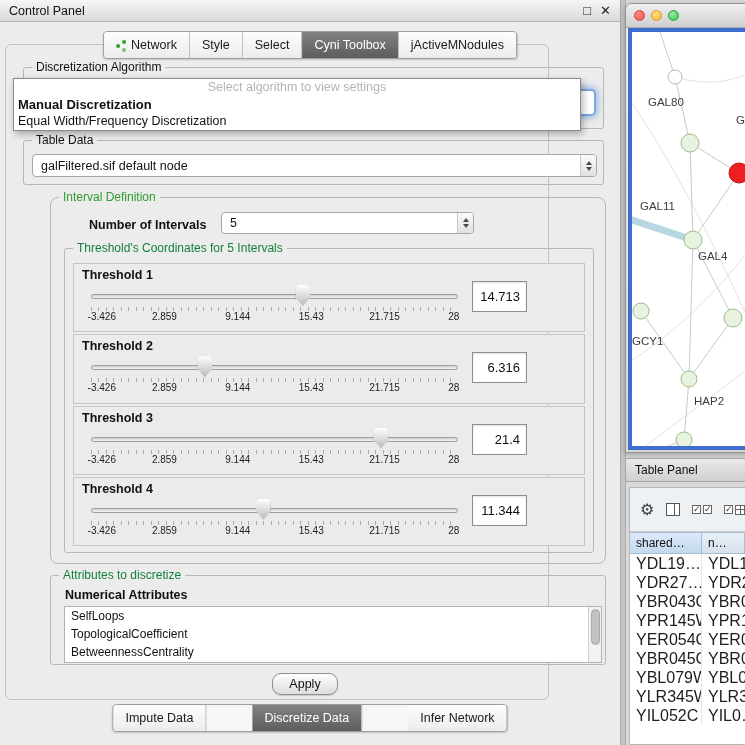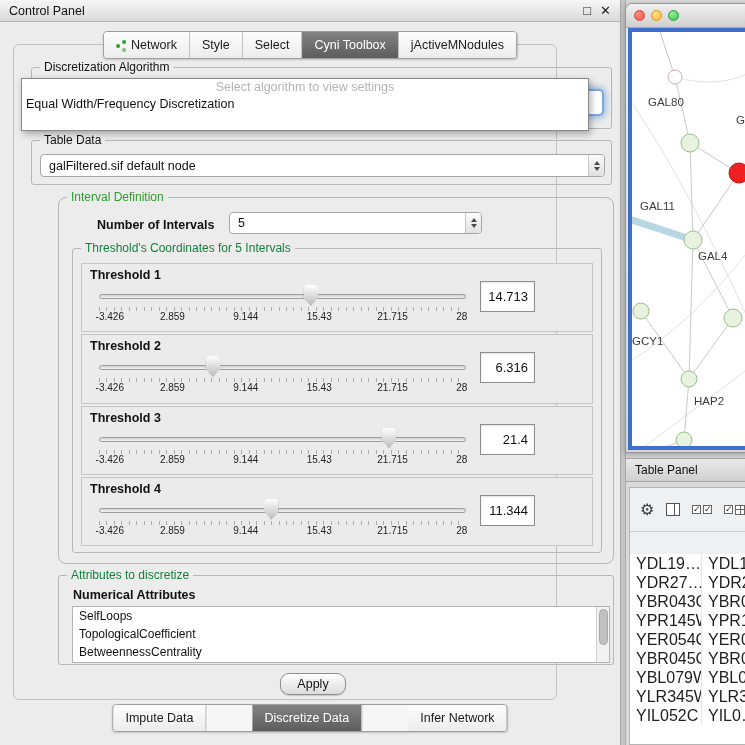--- a/index.html
+++ b/index.html
@@ -9,21 +9,21 @@
 
   
   .control-panel{position:absolute;left:0;top:0;width:621px;height:745px;
                  background:#ececec;border-right:1px solid #a8a8a8;}
   .cp-titlebar{position:absolute;left:0;top:0;right:0;height:22px;
                background:linear-gradient(#f6f6f6,#dadada);border-bottom:1px solid #b5b5b5;
                display:flex;align-items:center;padding:0 9px;font-size:12.5px;}
   .cp-title{flex:1;}
   .win-btn{margin-left:9px;font-size:13px;color:#222;line-height:1;}
 
-  .cp-body{position:absolute;left:13px;top:44px;width:544px;height:656px;
+  .cp-body{position:absolute;left:5px;top:44px;width:544px;height:656px;
            border:1px solid #c2c2c2;border-radius:6px;background:#ececec;}
 
   
   .tabbar{position:absolute;display:flex;background:#f6f6f6;border:1px solid #9e9e9e;
           border-radius:4px;overflow:hidden;box-shadow:0 1px 2px rgba(0,0,0,.18);z-index:15;}
   .top-tabs{top:31px;left:50%;transform:translateX(-50%);}
   .bottom-tabs{top:704px;left:50%;transform:translateX(-50%);gap:46px;}
   .seg-tab{display:flex;align-items:center;gap:4px;padding:6px 12px;font-size:12.5px;
            color:#1a1a1a;background:linear-gradient(#fdfdfd,#ececec);
            border-right:1px solid #bdbdbd;white-space:nowrap;cursor:default;}
@@ -186,20 +186,21 @@
 
     <div class="cp-body">
 
       <div class="group grp-algorithm">
         <span class="legend">Discretization Algorithm</span>
       </div>
       <div class="algo-combo-behind"></div>
 
       <div class="dropdown-popup">
         <div class="dd-row dd-placeholder">Select algorithm to view settings</div>
+        <div class="dd-row dd-bold">Manual Discretization</div>
         <div class="dd-row">Equal Width/Frequency Discretization</div>
       </div>
 
       <div class="group grp-tabledata">
         <span class="legend">Table Data</span>
         <div class="combo tabledata-combo">
           <span class="val">galFiltered.sif default node</span>
           <span class="stepper">
               <span class="tri-up"></span>
               <span class="tri-down"></span>
@@ -383,20 +384,24 @@
       <span class="col-icon"></span>
       <span class="cb-group">
           <span class="cb"></span>
           <span class="cb"></span>
         </span>
       <span class="cb-group">
           <span class="cb"></span>
           <span class="grid-mini"></span>
         </span>
     </div>
+    <div class="t-head">
+      <div class="th c1">shared…</div>
+      <div class="th c2">n…</div>
+    </div>
     <div class="t-body">
         <div class="trow">
           <div class="tcell">YDL19…</div>
           <div class="tcell">YDL1…</div>
         </div>
         <div class="trow">
           <div class="tcell">YDR27…</div>
           <div class="tcell">YDR2…</div>
         </div>
         <div class="trow">

